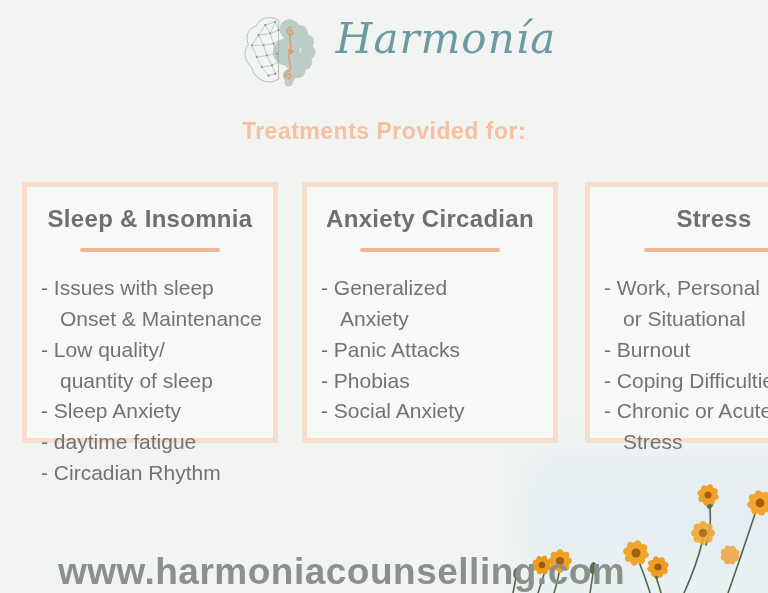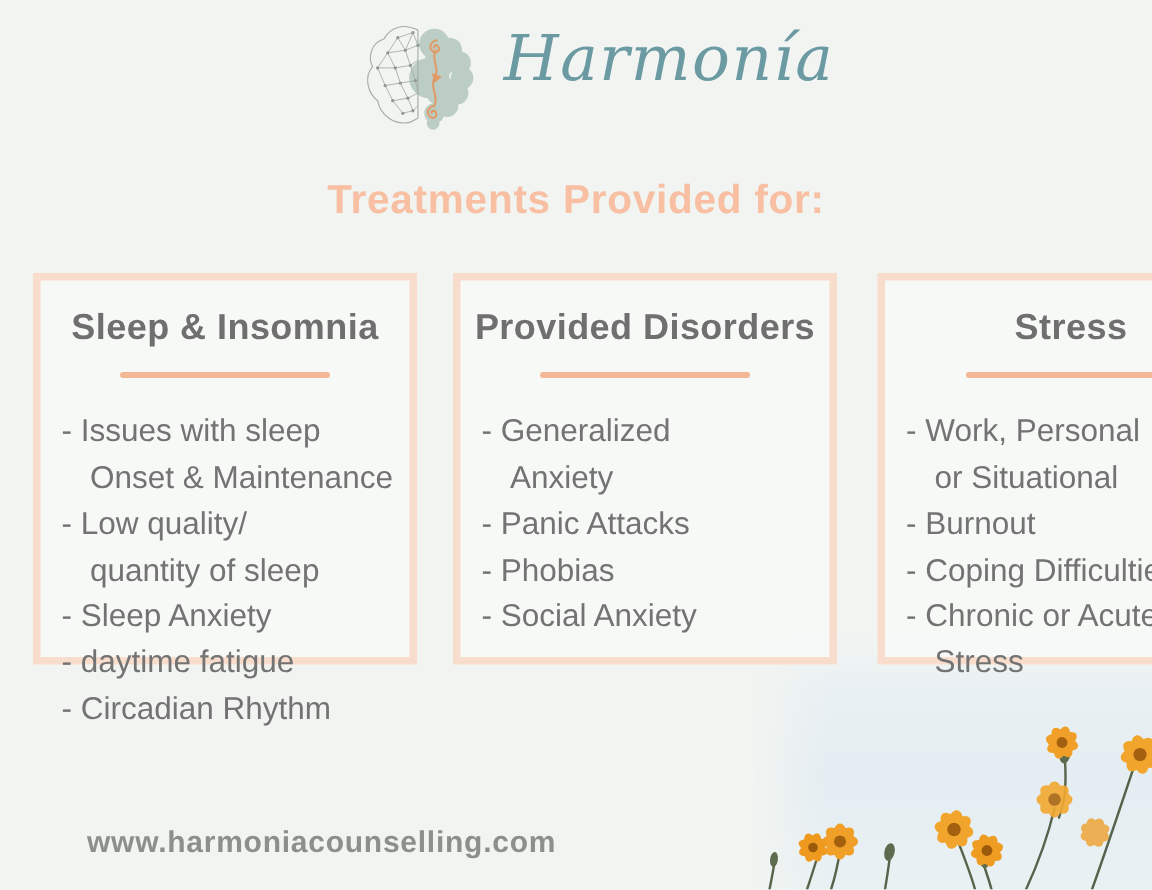--- a/index.html
+++ b/index.html
@@ -23,21 +23,21 @@
     font-style:italic;font-size:42px;line-height:1.0;
     color:#6b9aa3;letter-spacing:1px;
   }
   .brand-tagline{
     font-size:13.5px;color:#e89e71;letter-spacing:.6px;margin-top:5px;
   }
   
   .page-title{
     position:absolute;top:118px;left:0;right:0;
     text-align:center;
-    font-size:27px;font-weight:bold;color:#f8bfa2;letter-spacing:.5px;
+    font-size:23px;font-weight:bold;color:#f8bfa2;letter-spacing:.5px;
   }
   
   .photo{
     position:absolute;left:505px;top:420px;right:0;bottom:0;
     background:linear-gradient(180deg,#eef3f4 0%,#e4edf2 55%,#e9f1f3 100%);
     z-index:1;
   }
   .photo::before{
     content:"";position:absolute;inset:0;
     background:
@@ -65,21 +65,21 @@
     margin:15px auto 0 auto;
   }
   .card-list{
     margin-top:21px;padding:0 10px 0 14px;
     font-size:21px;color:#737373;line-height:1.47;
   }
   .item{padding-left:19px;text-indent:-19px;}
   
   .website{
     position:absolute;left:58px;top:551px;
-    font-size:20px;font-weight:bold;color:#8b908d;letter-spacing:.5px;
+    font-size:37px;font-weight:bold;color:#8b908d;letter-spacing:.5px;
     z-index:5;
   }
 </style>
 </head>
 <body>
 
 <div class="canvas">
 
   <div class="photo"></div>
 
@@ -149,21 +149,21 @@
     <div class="card-list">
         <div class="item">- Issues with sleep<br>Onset &amp; Maintenance</div>
         <div class="item">- Low quality/<br>quantity of sleep</div>
         <div class="item">- Sleep Anxiety</div>
         <div class="item">- daytime fatigue</div>
         <div class="item">- Circadian Rhythm</div>
       </div>
   </div>
 
   <div class="card card2">
-    <div class="card-heading">Provided Disorders</div>
+    <div class="card-heading">Anxiety Circadian</div>
     <div class="card-underline"></div>
     <div class="card-list">
         <div class="item">- Generalized<br>Anxiety</div>
         <div class="item">- Panic Attacks</div>
         <div class="item">- Phobias</div>
         <div class="item">- Social Anxiety</div>
       </div>
   </div>
 
   <div class="card card3">

